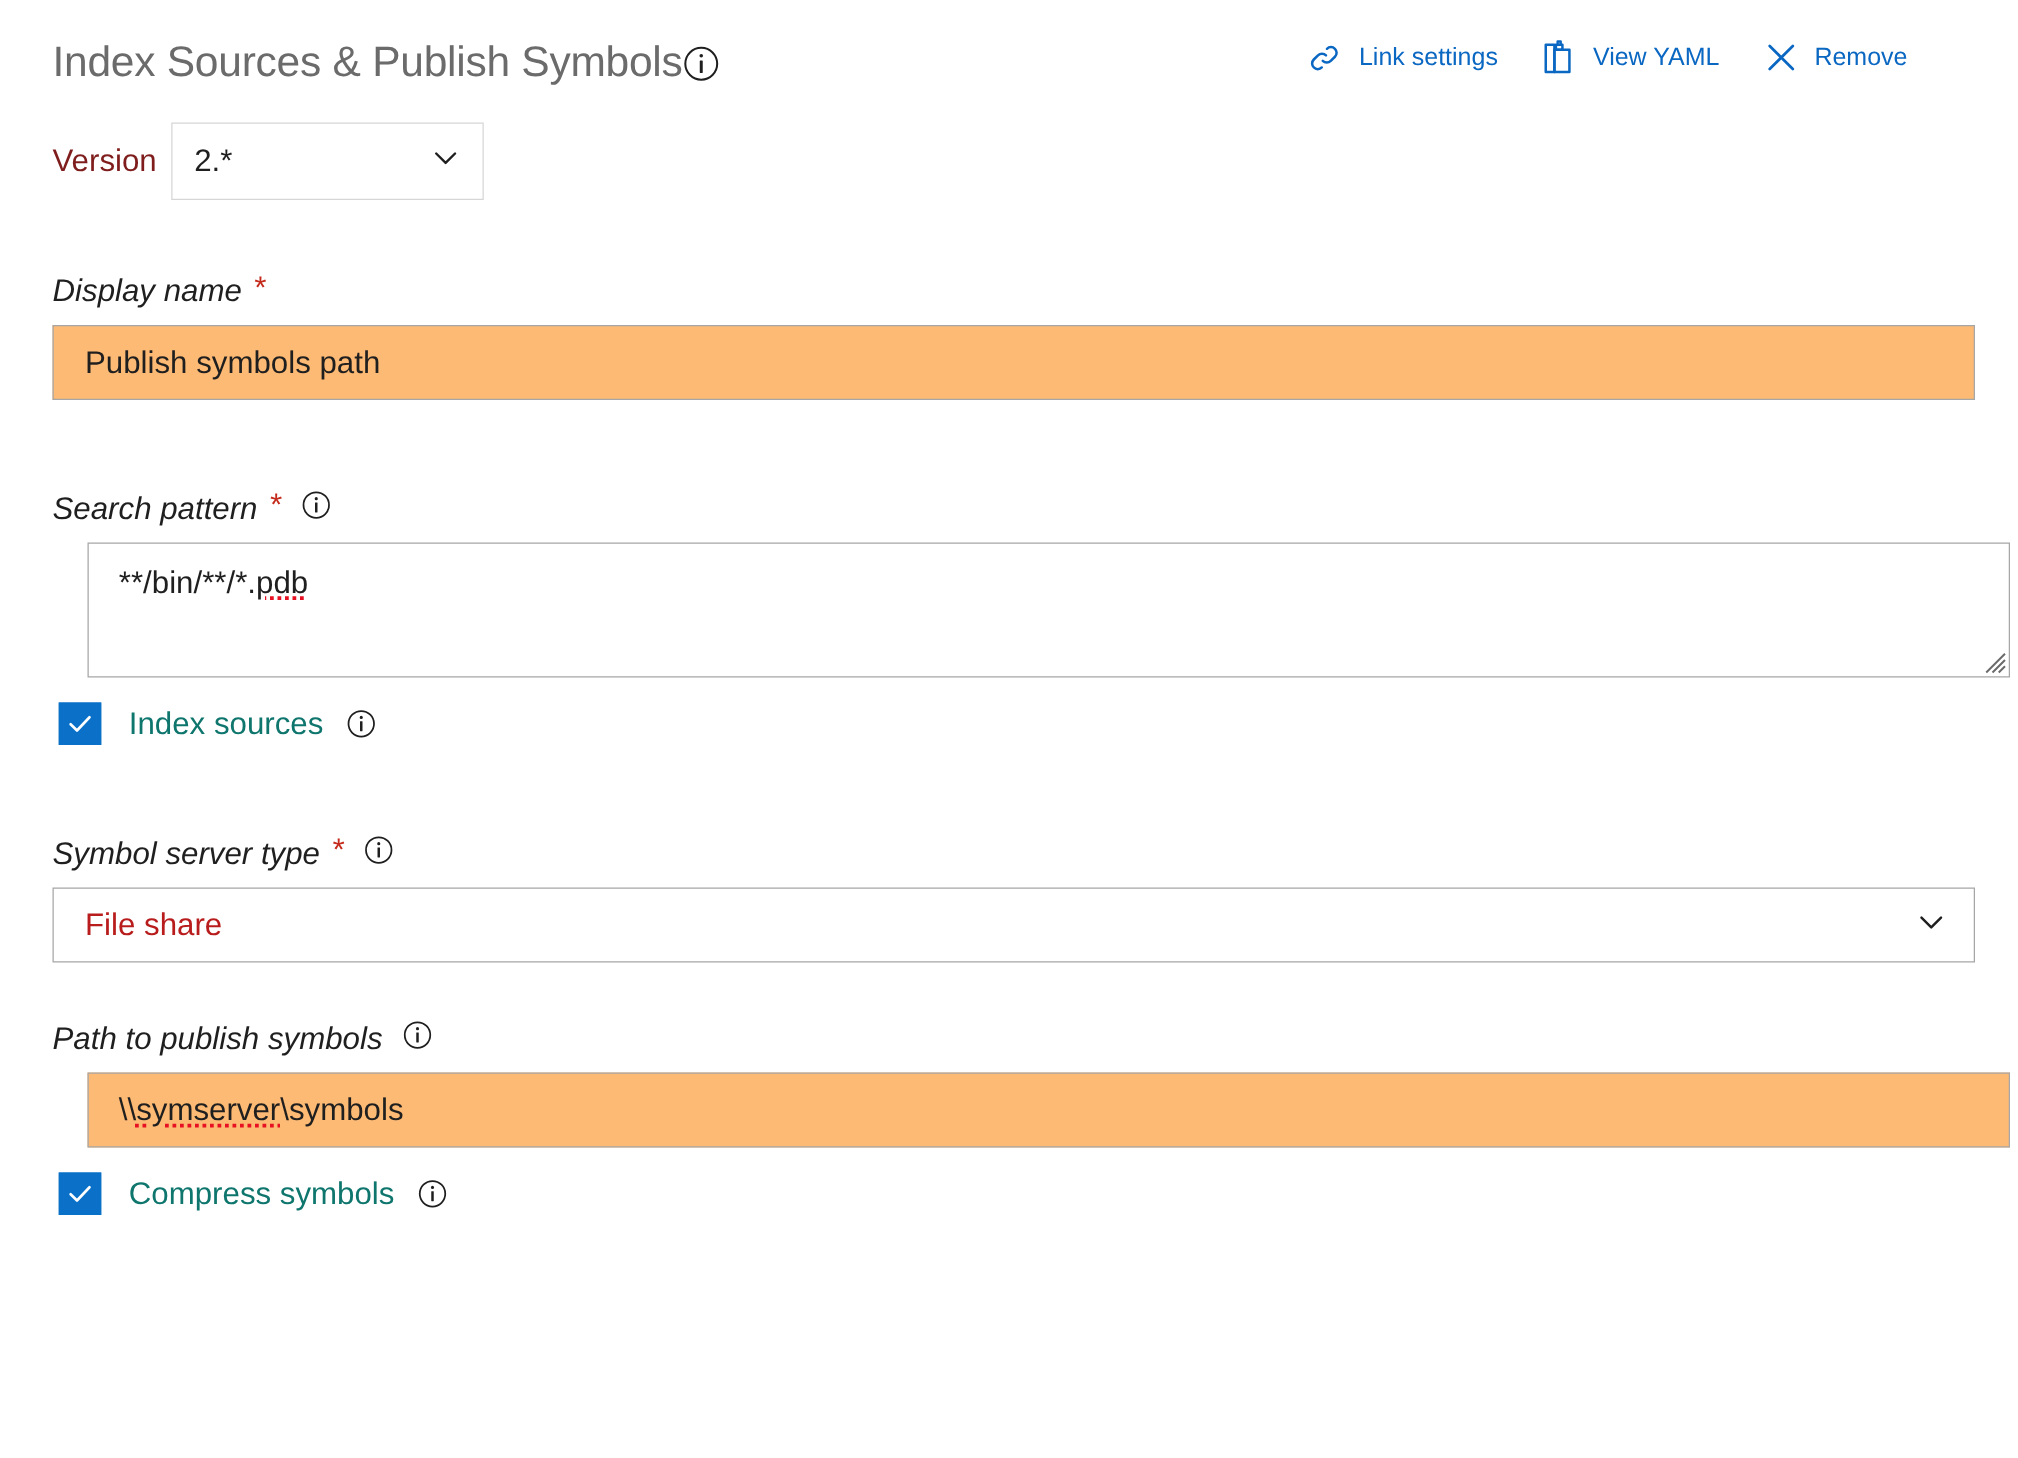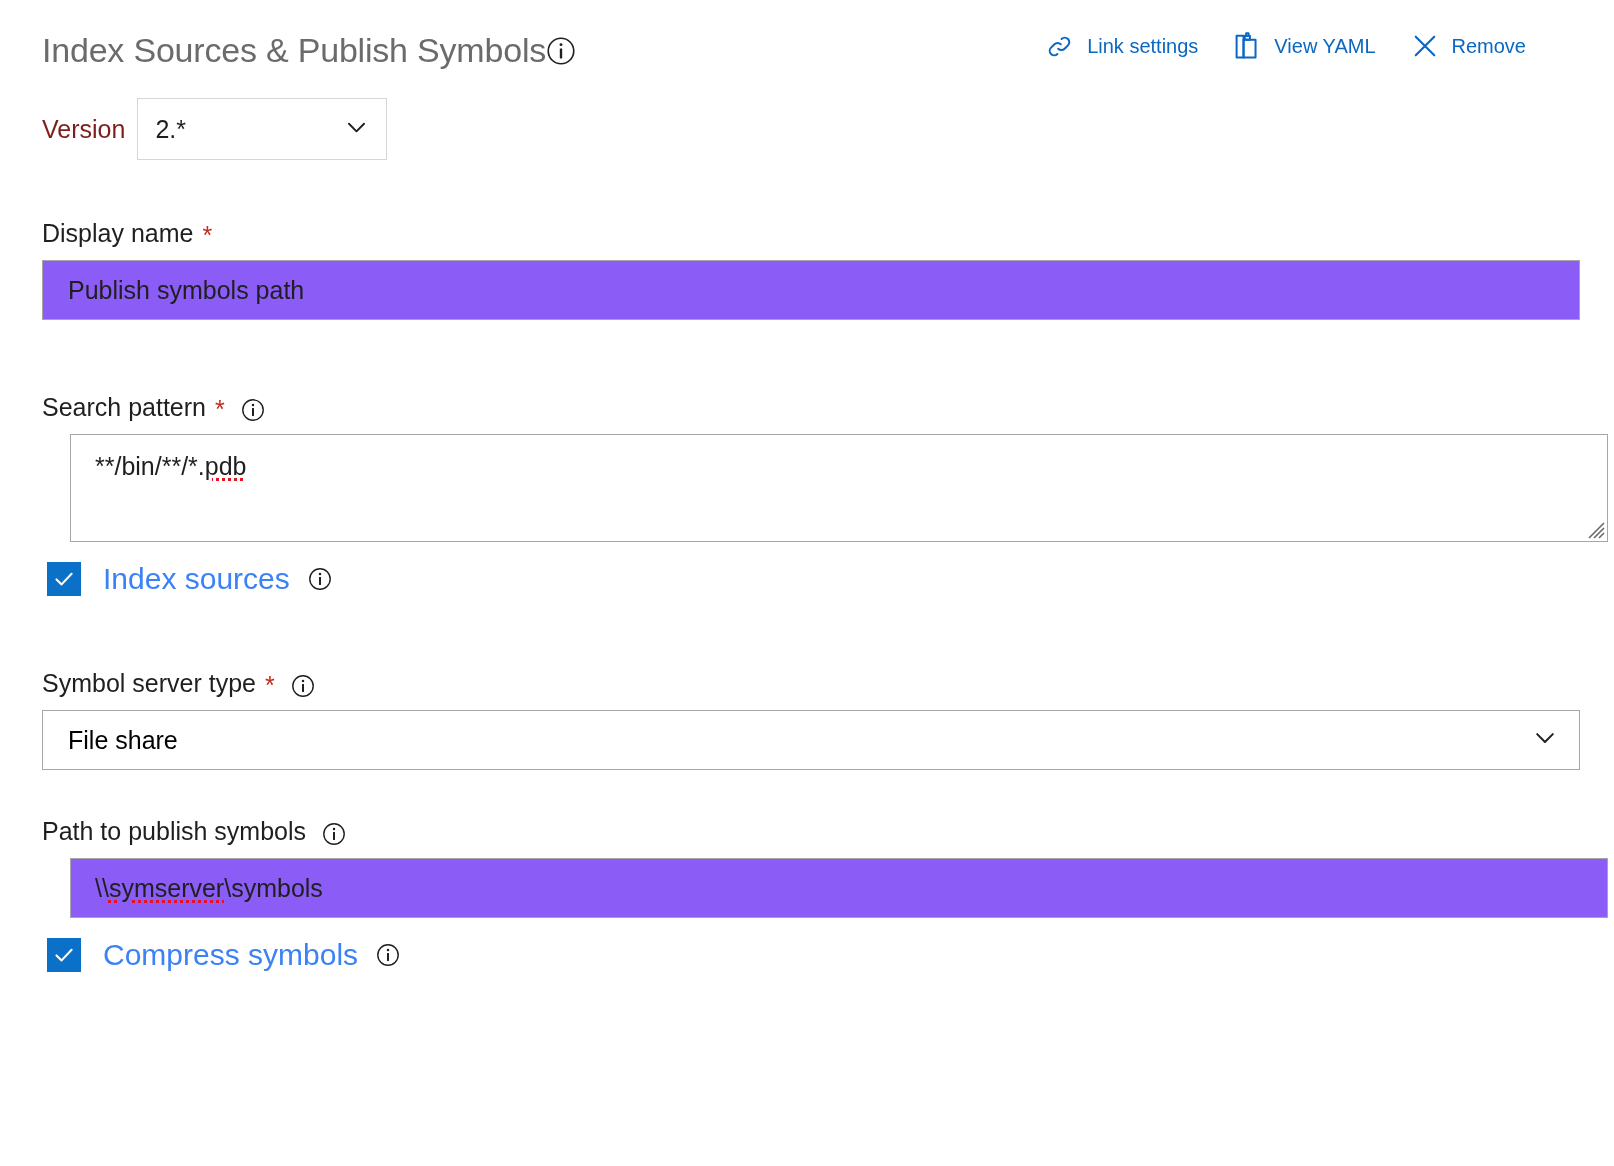--- a/index.html
+++ b/index.html
@@ -112,41 +112,42 @@
   
   .form {
     margin-left: 42px;
     margin-right: 34px;
     margin-top: 58px;
   }
   .field { margin-bottom: 0; }
 
   .field-label {
     display: flex;
-    align-items: flex-end;
+    align-items: flex-start;
     font-size: 25px;
     color: #1f1f1f;
     line-height: 1.2;
     margin-bottom: 12px;
     gap: 0;
+    font-style: italic;
   }
   .label-text { white-space: nowrap; }
   .req-star {
     color: #c42b1c;
     margin-left: 9px;
     font-size: 25px;
     line-height: 1;
   }
   .label-info { margin-left: 16px; display: inline-flex; }
 
   .text-input {
     width: 100%;
     height: 60px;
     border: 1px solid #a6a6a6;
-    background: #8b5cf6;
+    background: #fdba74;
     font-size: 25px;
     font-family: "Liberation Sans", sans-serif;
     color: #1f1f1f;
     padding: 0 16px 0 25px;
     outline: none;
     display: block;
   }
 
   .textarea-wrap {
     position: relative;
@@ -198,21 +199,21 @@
     border: 1px solid #a6a6a6;
     background: #ffffff;
     display: flex;
     align-items: center;
     justify-content: space-between;
     padding: 0 20px 0 25px;
     cursor: pointer;
   }
   .select-value {
     font-size: 25px;
-    color: #000000;
+    color: #b91c1c;
   }
 
   
   .cbx-row {
     display: flex;
     align-items: center;
     gap: 0;
   }
   .cbx {
     width: 34px;
@@ -221,22 +222,22 @@
     border: 1px solid #0a70c8;
     display: inline-flex;
     align-items: center;
     justify-content: center;
     flex: 0 0 auto;
     cursor: pointer;
     margin-left: 5px;
   }
   .cbx svg { display: block; }
   .cbx-label {
-    font-size: 30px;
-    color: #3b82f6;
+    font-size: 25px;
+    color: #0f766e;
     margin-left: 22px;
     white-space: nowrap;
   }
   .cbx-info { margin-left: 18px; display: inline-flex; }
 
   .sp-20 { height: 20px; }
   .sp-26 { height: 26px; }
   .sp-36 { height: 36px; }
   .sp-46 { height: 46px; }
 </style>

